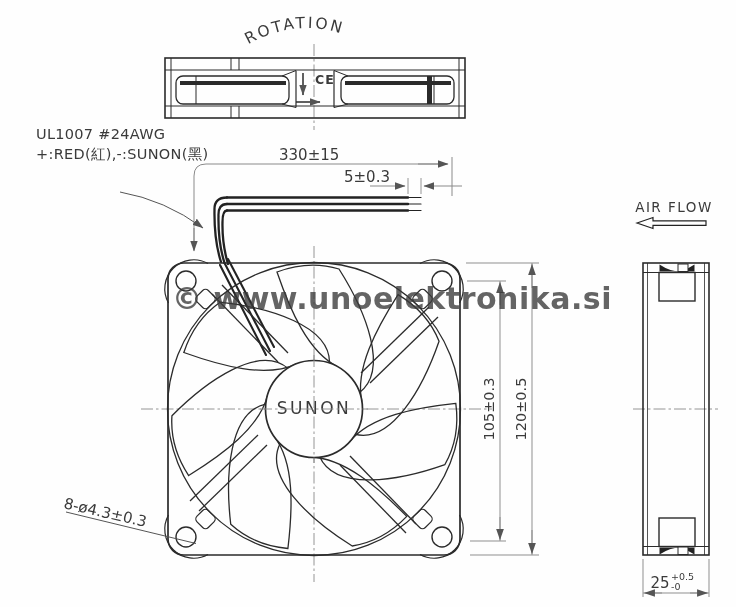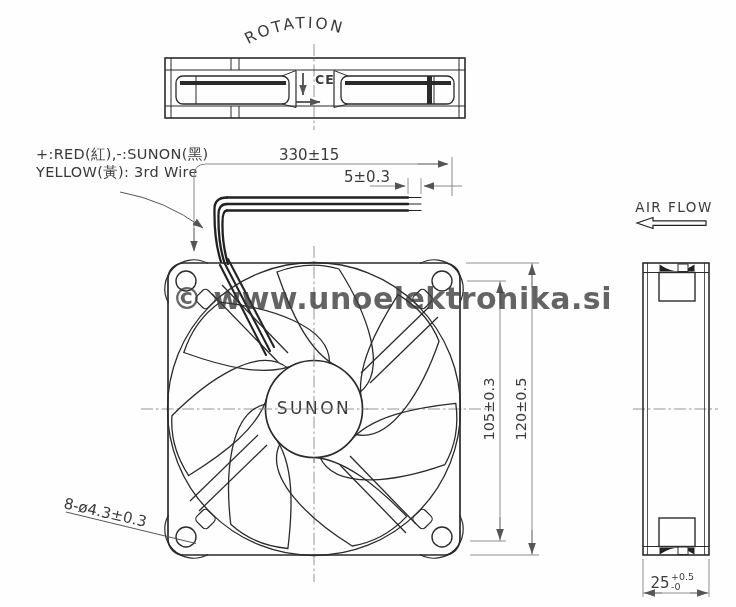--- a/index.html
+++ b/index.html
@@ -7,22 +7,22 @@
           font-family:"DejaVu Sans",sans-serif;color:#333;}
   #linework{position:absolute;left:0;top:0;}
   .spec-line{position:absolute;left:36px;font-size:14.5px;letter-spacing:.3px;color:#3a3a3a;white-space:nowrap;}
   svg text{fill:#3a3a3a;}
 </style>
 </head>
 <body>
 
 <div id="canvas">
 
+  <div class="spec-line" style="top:126px">UL1007 #24AWG</div>
   <div class="spec-line" style="top:145px">+:RED(紅),-:SUNON(黑)</div>
-  <div class="spec-line" style="top:163px">YELLOW(黃): 3rd Wire</div>
 
   <svg id="linework" width="736" height="607" viewBox="0 0 736 607">
     <defs>
       <marker id="arr" viewBox="0 0 10 7" refX="9.5" refY="3.5" markerWidth="11" markerHeight="8" markerUnits="userSpaceOnUse" orient="auto">
         <path d="M0 0 L10 3.5 L0 7 Z" fill="#555"></path>
       </marker>
       <path id="rotpath" d="M 242 48 Q 307 8 372 48"></path>
 
       <path id="blade" d="M 359 393 C 390 370 365 310 339 269 Q 309 260 277 272 C 290 310 308 352 338 367" fill="none" stroke="#2b2b2b" stroke-width="1.3"></path>
 

